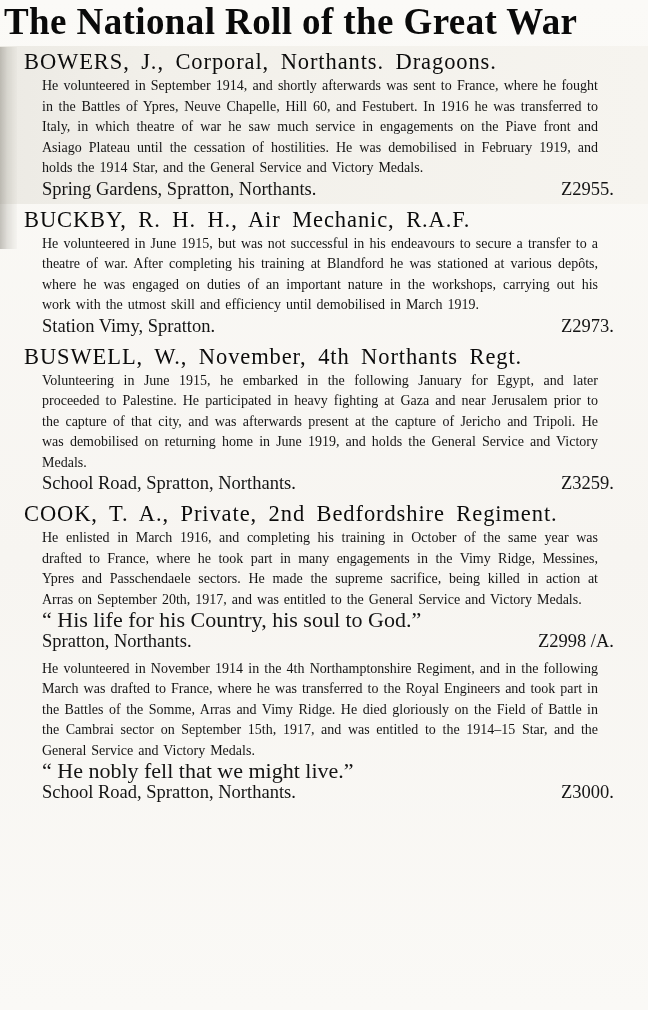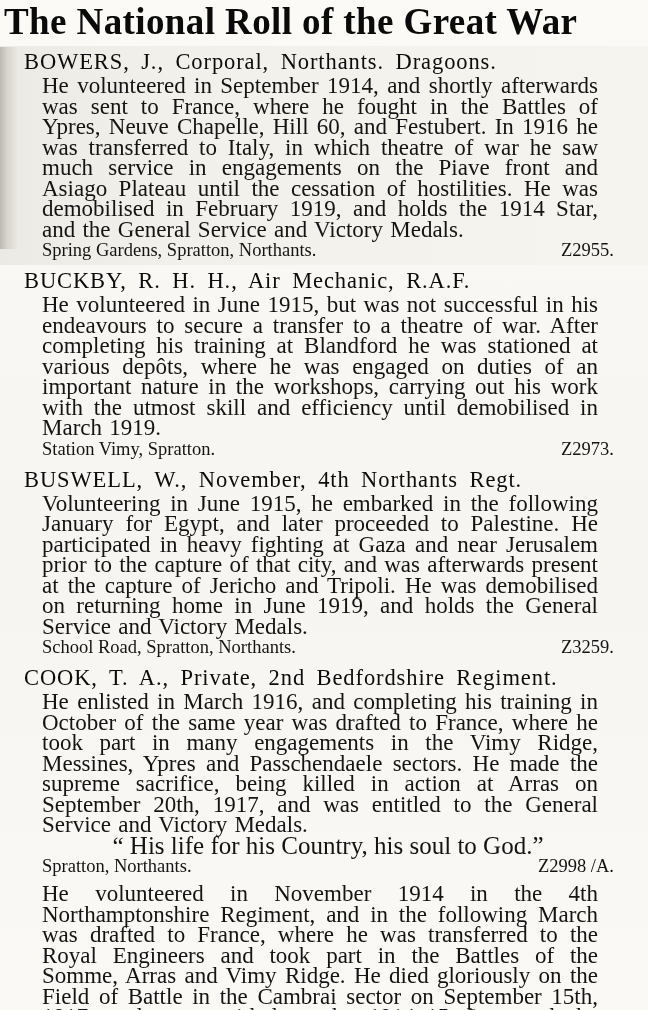--- a/index.html
+++ b/index.html
@@ -49,30 +49,29 @@
   .entry-heading {
     font-size: 22.5px;
     line-height: 26px;
     font-weight: normal;
     letter-spacing: 0.9px;
     word-spacing: 5px;
     margin: 0 0 1px 0;
     color: #0c0c0c;
   }
   .entry-body {
-    font-size: 23px;
+    font-size: 14px;
     line-height: 20.5px;
     text-align: justify;
     word-spacing: 1.5px;
     margin: 0 16px 0 18px;
   }
   .entry-quote {
-    font-size: 25px;
+    font-size: 22px;
     line-height: 20.5px;
-    text-align: center;
     margin: 0 0 0 18px;
     font-family: Liberation Serif, serif;
   }
   .entry-quote:empty { display: none; }
   .entry-addr {
     display: flex;
     justify-content: space-between;
     font-size: 18.5px;
     line-height: 21px;
     margin: 0 0 0 18px;

